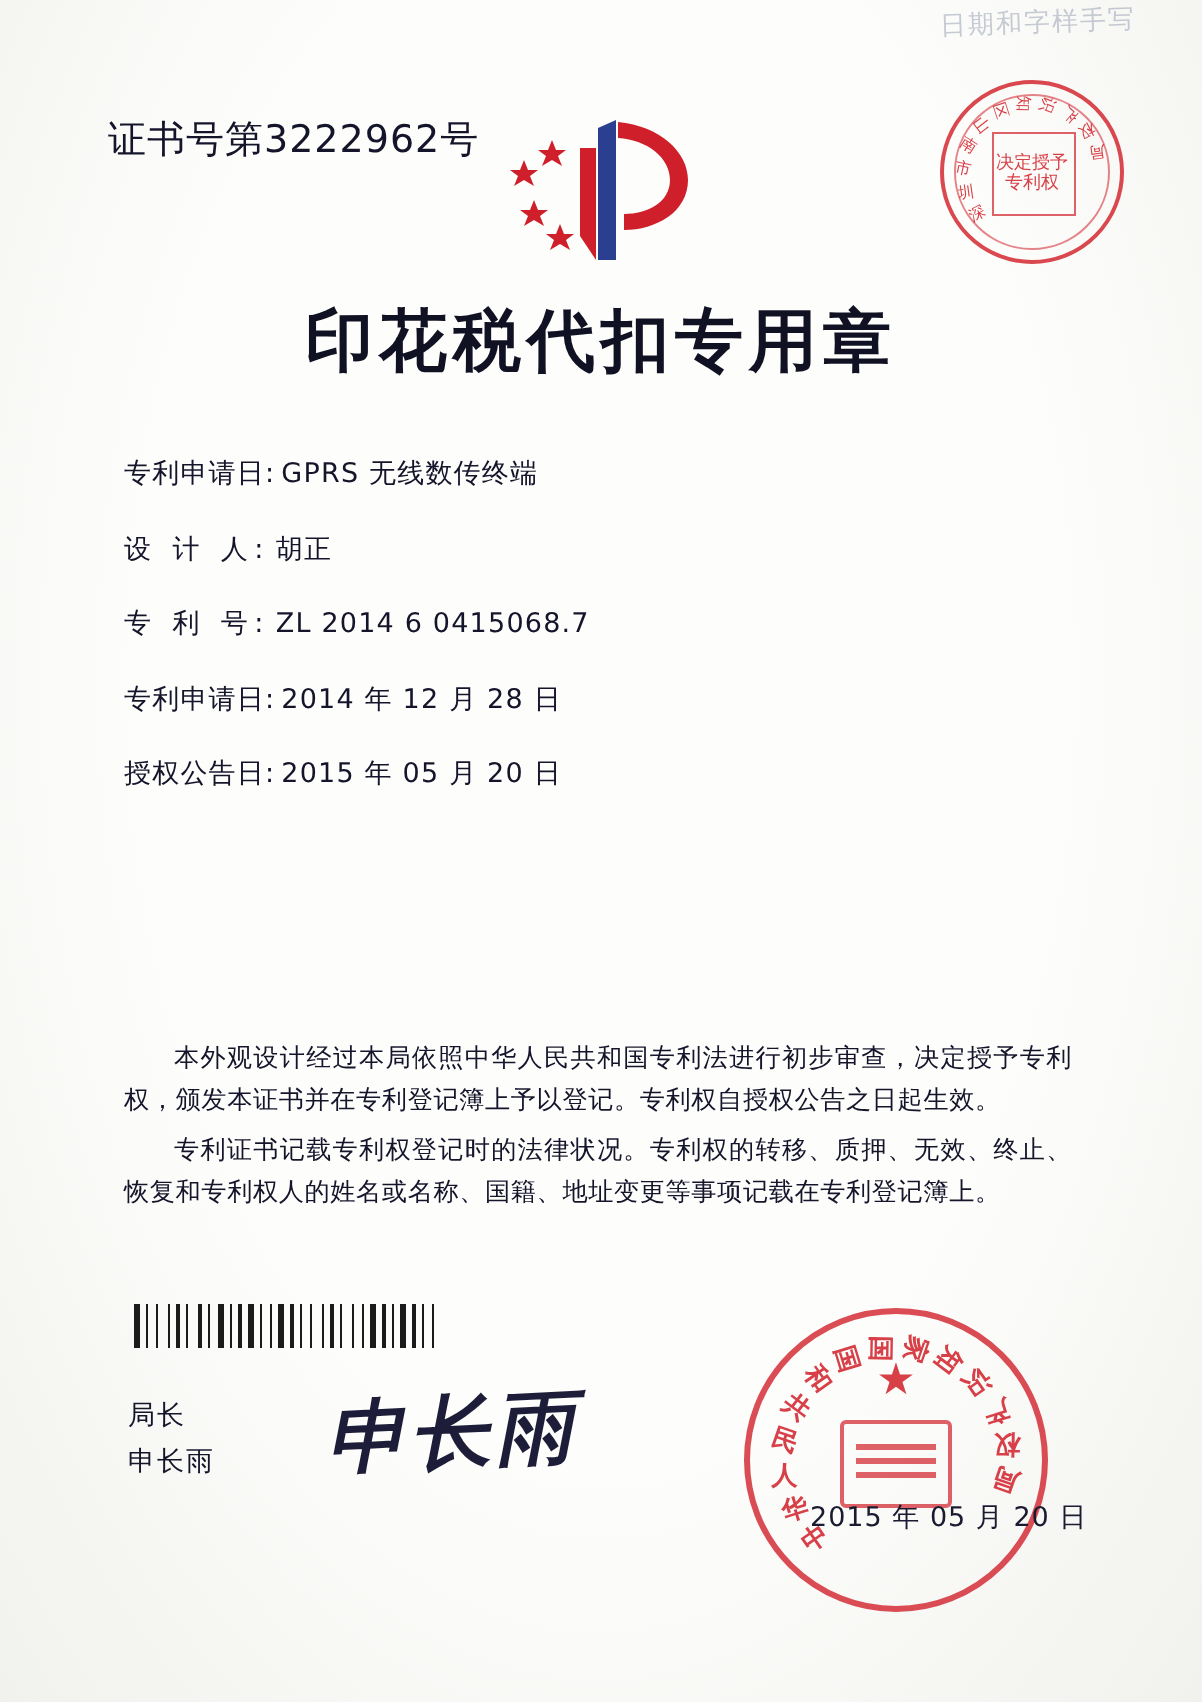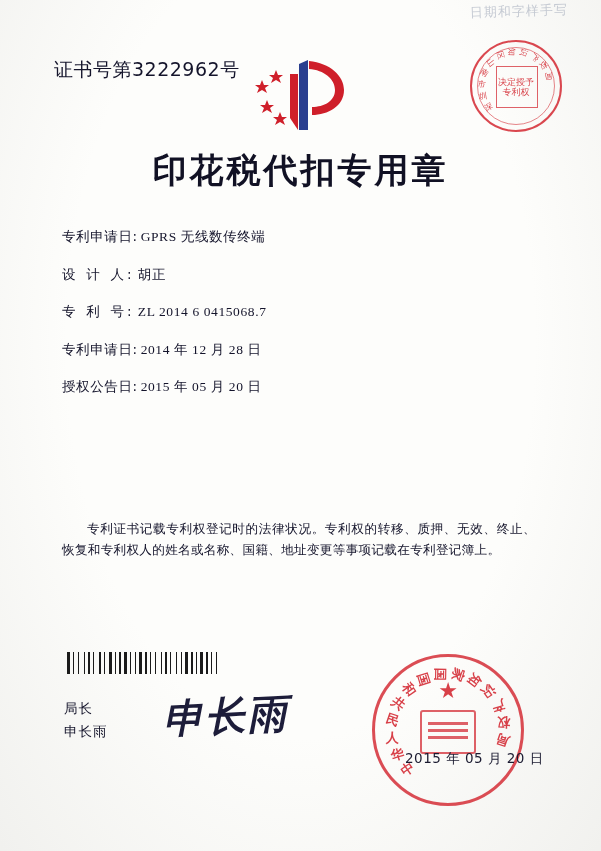--- a/index.html
+++ b/index.html
@@ -163,21 +163,20 @@
     letter-spacing: .6px;
     color: #14142b;
     white-space: nowrap;
   }
   .field-label {
     flex: 0 0 auto;
   }
   .field-value {
     flex: 0 0 auto;
     margin-left: 3px;
-    font-family: Liberation Serif, serif;
   }
   .field-row.spaced .field-label { letter-spacing: 3.2px; }
 
   
   .paras {
     position: absolute;
     top: 518px;
     left: 62px;
     width: 474px;
     font-size: 12.6px;
@@ -384,20 +383,21 @@
       <span class="field-label">专利申请日:</span>
       <span class="field-value">2014 年 12 月 28 日</span>
     </div>
     <div class="field-row">
       <span class="field-label">授权公告日:</span>
       <span class="field-value">2015 年 05 月 20 日</span>
     </div>
   </div>
 
   <div class="paras">
+    <p>本外观设计经过本局依照中华人民共和国专利法进行初步审查，决定授予专利权，颁发本证书并在专利登记簿上予以登记。专利权自授权公告之日起生效。</p>
     <p>专利证书记载专利权登记时的法律状况。专利权的转移、质押、无效、终止、恢复和专利权人的姓名或名称、国籍、地址变更等事项记载在专利登记簿上。</p>
   </div>
 
   <div class="barcode">
       <i style="width: 3px;"></i>
       <i style="width: 1px; background: transparent;"></i>
       <i style="width: 1px;"></i>
       <i style="width: 2px; background: transparent;"></i>
       <i style="width: 1px;"></i>
       <i style="width: 3px; background: transparent;"></i>

